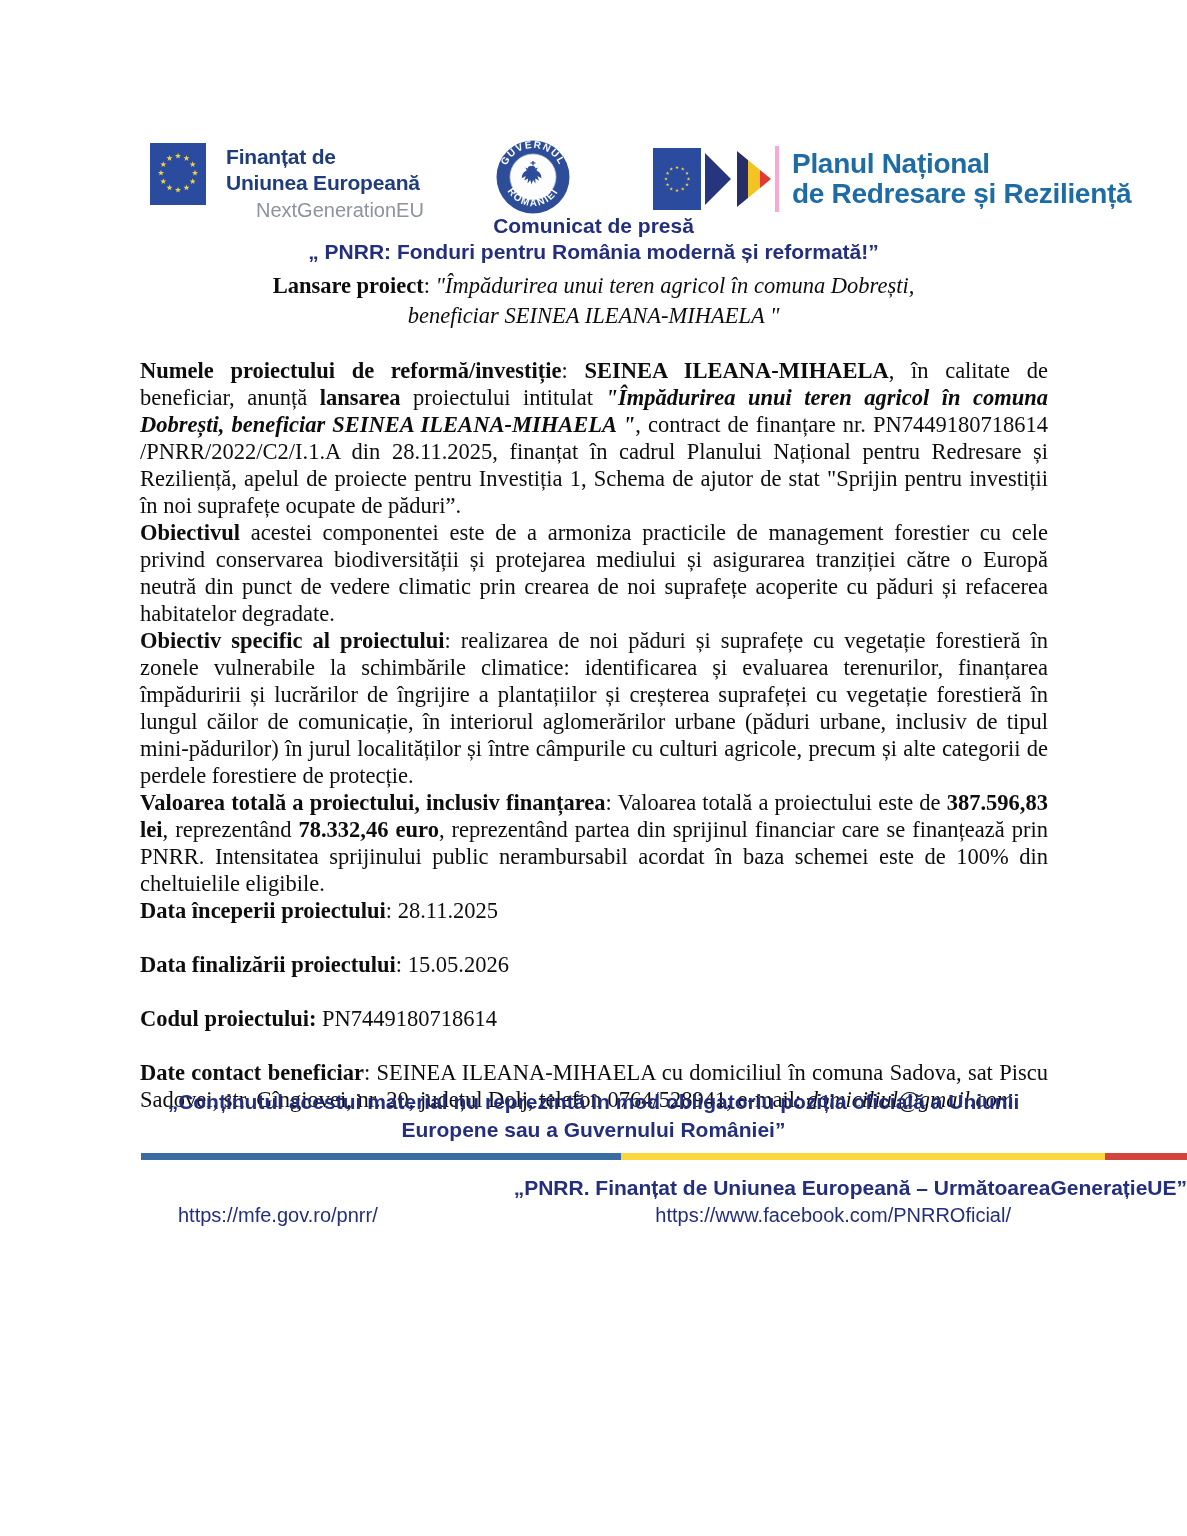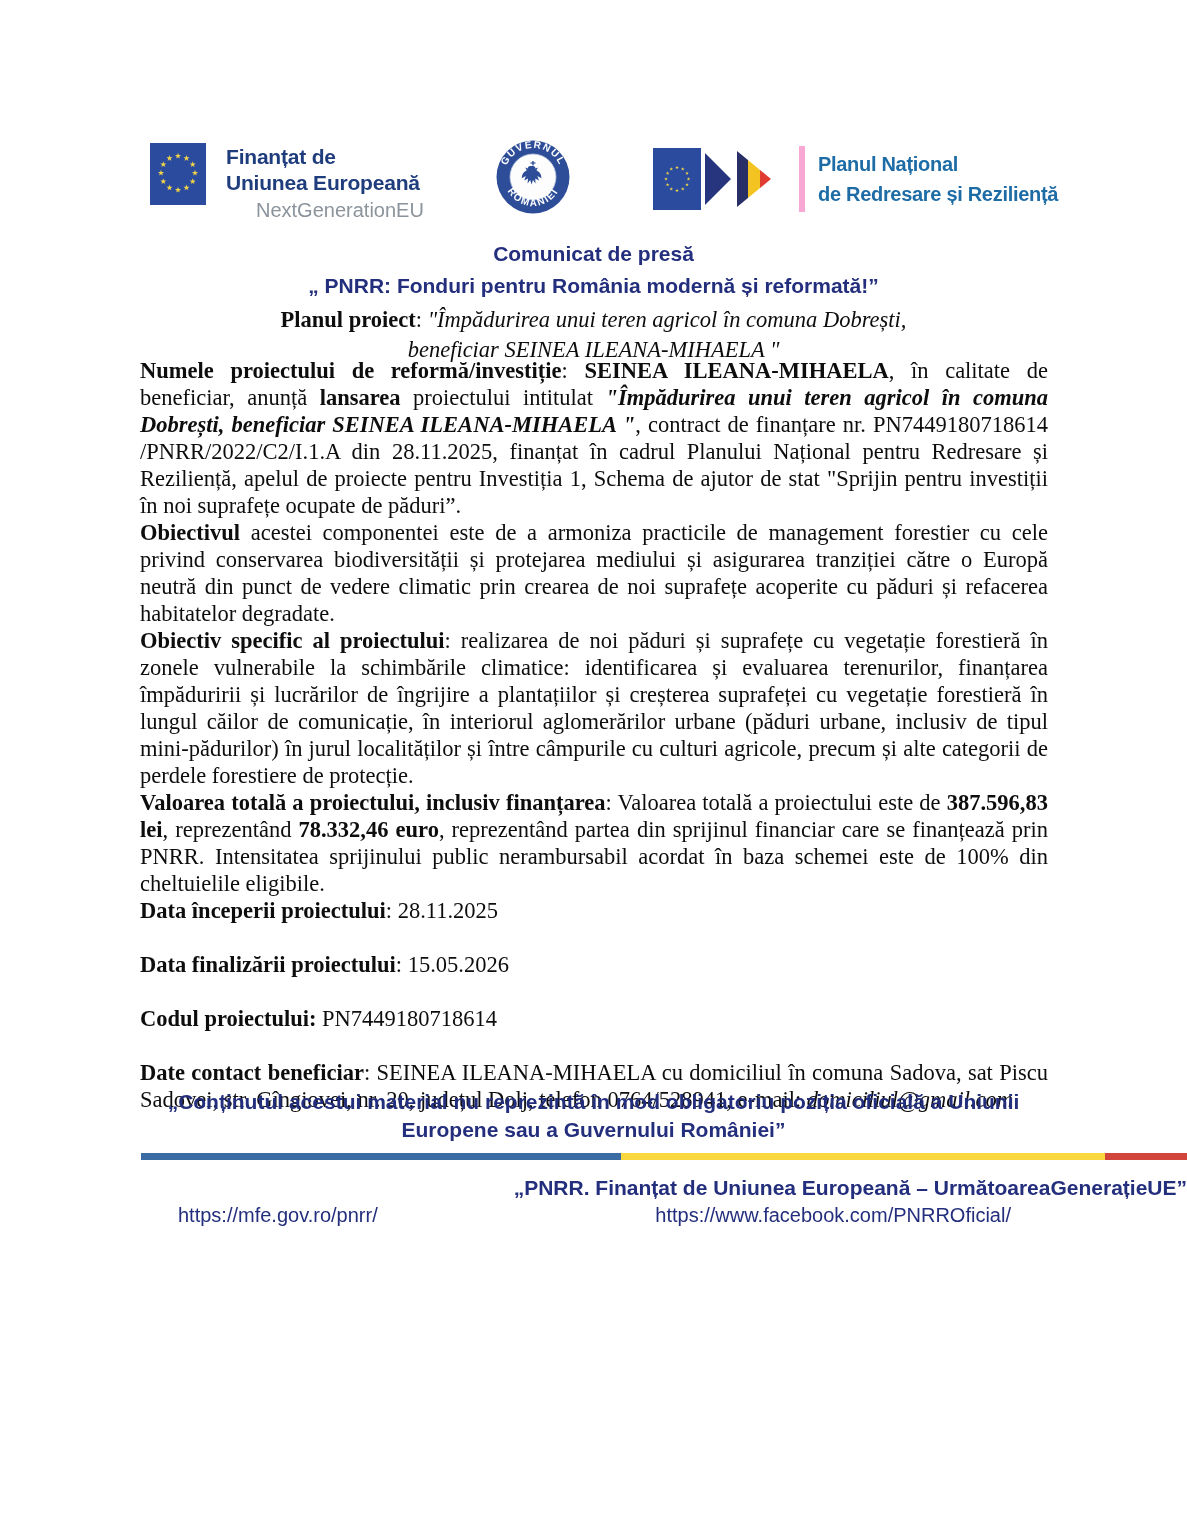--- a/index.html
+++ b/index.html
@@ -28,28 +28,28 @@
   .logos{position:absolute;top:140px;left:0;right:0;height:90px;}
   .eu-logo{position:absolute;left:150px;top:3px;display:flex;gap:20px;}
   .eu-text{padding-top:1px;}
   .eu-text .l1,.eu-text .l2{
     font-weight:700;color:var(--eu-navy);font-size:21px;line-height:26px;letter-spacing:-0.2px;
   }
   .eu-text .l3{color:var(--gray);font-size:20px;line-height:28px;font-weight:400;margin-left:30px;}
   .gov-logo{position:absolute;left:496px;top:0;}
   .pnrr-logo{position:absolute;left:653px;top:5px;display:flex;align-items:center;}
   .pnrr-text{
-    margin-left:24px;border-left:6px solid #f9a8d4;padding:3px 0 3px 13px;
-    color:var(--pnrr-blue);font-weight:700;font-size:20px;line-height:30px;letter-spacing:-0.3px;
+    margin-left:0;border-left:4px solid #f9a8d4;padding:3px 0 3px 13px;
+    color:var(--pnrr-blue);font-weight:700;font-size:28px;line-height:30px;letter-spacing:-0.3px;
   }
 
   
   .title{position:absolute;top:213px;left:0;width:100%;text-align:center;}
-  .t-press,.t-head{font-weight:700;font-size:21px;line-height:26px;color:var(--navy);margin-top:28px;}
-  .t-head{margin-top:6px;}
+  .t-press,.t-head{font-weight:700;font-size:21px;line-height:26px;color:var(--navy);}
+  .t-head{margin-top:0;}
   .t-proj{font-family:"Liberation Serif",serif;font-size:22.5px;line-height:30px;color:var(--body-ink);margin-top:6px;}
   .t-proj2{font-family:"Liberation Serif",serif;font-size:22.5px;line-height:30px;color:var(--body-ink);}
 
   
   .body-text{
     position:absolute;top:357px;left:140px;width:908px;
     font-family:"Liberation Serif",serif;font-size:22.5px;line-height:27px;
     color:var(--body-ink);text-align:justify;
   }
   .para{margin:0;}
@@ -170,21 +170,21 @@
       <div class="pnrr-text">
         <div>Planul Național</div>
         <div>de Redresare și Reziliență</div>
       </div>
     </div>
   </div>
 
   <div class="title">
     <div class="t-press">Comunicat de presă</div>
     <div class="t-head">„ PNRR: Fonduri pentru România modernă și reformată!”</div>
-    <div class="t-proj"><span class="b">Planul proiect</span><span>: </span><span class="i">"Împădurirea unui teren agricol în comuna Dobrești,</span></div>
+    <div class="t-proj"><span class="b">Lansare proiect</span><span>: </span><span class="i">"Împădurirea unui teren agricol în comuna Dobrești,</span></div>
     <div class="t-proj2"><span class="i">beneficiar SEINEA ILEANA-MIHAELA "</span></div>
   </div>
 
   <div class="body-text">
       <p class="para"><span class="b">Numele proiectului de reformă/investiție</span><span>: </span><span class="b">SEINEA ILEANA-MIHAELA</span><span>, în calitate de beneficiar, anunță </span><span class="b">lansarea</span><span> proiectului intitulat </span><span class="bi">"Împădurirea unui teren agricol în comuna Dobrești, beneficiar SEINEA ILEANA-MIHAELA "</span><span>, contract de finanțare nr. PN7449180718614 /PNRR/2022/C2/I.1.A din 28.11.2025, finanțat în cadrul Planului Național pentru Redresare și Reziliență, apelul de proiecte pentru Investiția 1, Schema de ajutor de stat "Sprijin pentru investiții în noi suprafețe ocupate de păduri”.</span></p>
       <p class="para"><span class="b">Obiectivul</span><span> acestei componentei este de a armoniza practicile de management forestier cu cele privind conservarea biodiversității și protejarea mediului și asigurarea tranziției către o Europă neutră din punct de vedere climatic prin crearea de noi suprafețe acoperite cu păduri și refacerea habitatelor degradate.</span></p>
       <p class="para"><span class="b">Obiectiv specific al proiectului</span><span>: realizarea de noi păduri și suprafețe cu vegetație forestieră în zonele vulnerabile la schimbările climatice: identificarea și evaluarea terenurilor, finanțarea împăduririi și lucrărilor de îngrijire a plantațiilor și creșterea suprafeței cu vegetație forestieră în lungul căilor de comunicație, în interiorul aglomerărilor urbane (păduri urbane, inclusiv de tipul mini-pădurilor) în jurul localităților și între câmpurile cu culturi agricole, precum și alte categorii de perdele forestiere de protecție.</span></p>
       <p class="para"><span class="b">Valoarea totală a proiectului, inclusiv finanțarea</span><span>: Valoarea totală a proiectului este de </span><span class="b">387.596,83 lei</span><span>, reprezentând  </span><span class="b">78.332,46 euro</span><span>, reprezentând partea din sprijinul financiar care se finanțează prin PNRR. Intensitatea sprijinului public nerambursabil acordat în baza schemei este de 100% din cheltuielile eligibile.</span></p>
       <p class="para"><span class="b">Data începerii proiectului</span><span>: 28.11.2025</span></p>
       <p class="para gap"><span class="b">Data finalizării proiectului</span><span>: 15.05.2026</span></p>

